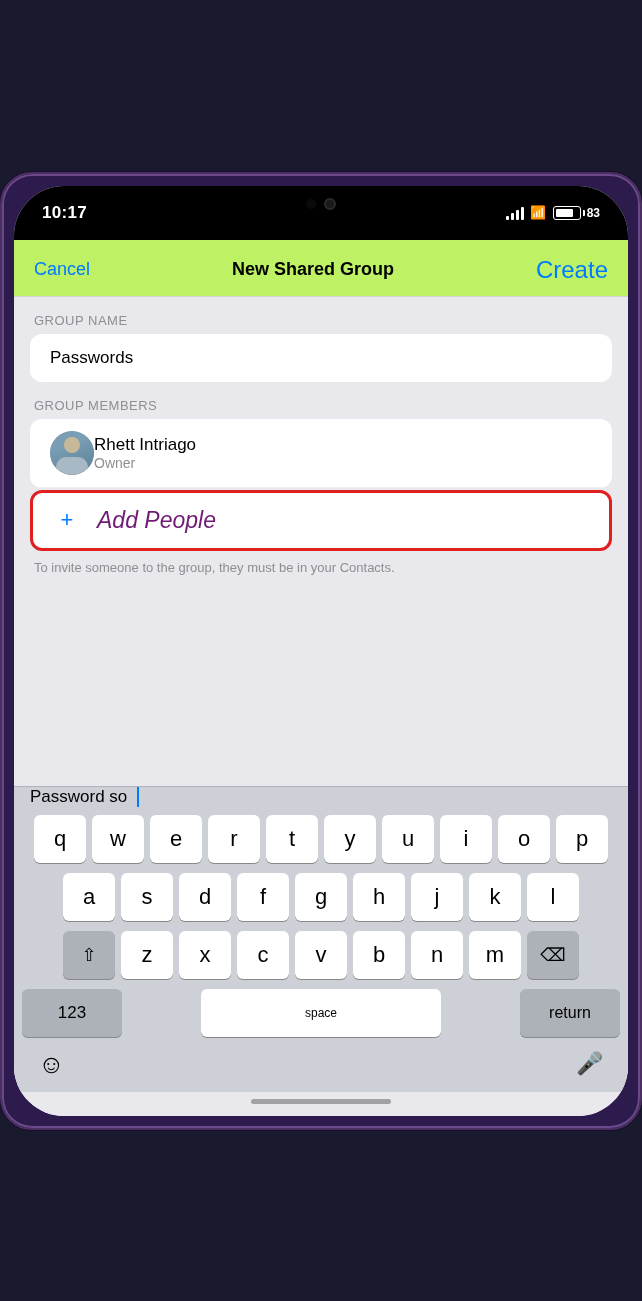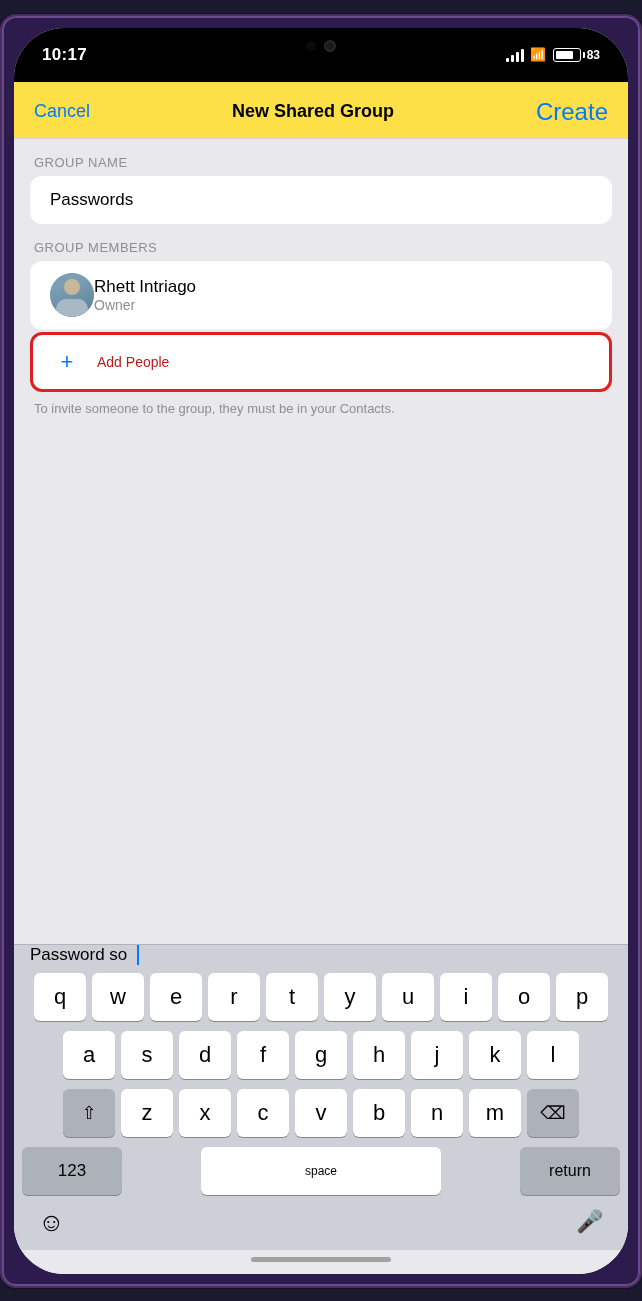--- a/index.html
+++ b/index.html
@@ -8,23 +8,23 @@
       background: #1a1a2e;
       display: flex;
       justify-content: center;
       align-items: center;
       min-height: 100vh;
       font-family: -apple-system, BlinkMacSystemFont, 'SF Pro Display', 'Helvetica Neue', sans-serif;
     }
 
     .phone-frame {
       width: 642px;
-      height: 1274px;
+      height: 958px;
       background: #2d1b4e;
-      border-radius: 16px;
+      border-radius: 32px;
       position: relative;
       overflow: hidden;
       border: 2px solid #4a3060;
       box-shadow: 0 0 0 1px #1a0a2e, inset 0 0 0 2px #6a4a8a;
     }
 
     
     .phone-frame::before {
       content: '';
       position: absolute;
@@ -170,21 +170,21 @@
     
     .main-content {
       background: #e8e8ed;
       height: calc(100% - 54px);
       display: flex;
       flex-direction: column;
     }
 
     
     .nav-bar {
-      background: #fde047;
+      background: #bef264;
       padding: 16px 20px 12px;
       display: flex;
       align-items: center;
       justify-content: space-between;
       border-bottom: 1px solid #d1d1d6;
     }
 
     .nav-cancel {
       color: #007aff;
       font-size: 18px;
@@ -290,23 +290,24 @@
 
     .add-icon {
       color: #007aff;
       font-size: 22px;
       font-weight: 300;
       width: 28px;
       text-align: center;
     }
 
     .add-label {
-      color: #b91c1c;
-      font-size: 14px;
+      color: #701a75;
+      font-size: 23px;
       font-weight: 400;
+      font-style: italic;
     }
 
     .invite-hint {
       font-size: 13px;
       color: #8e8e93;
       padding: 8px 20px 0;
       line-height: 1.4;
     }
 
     

